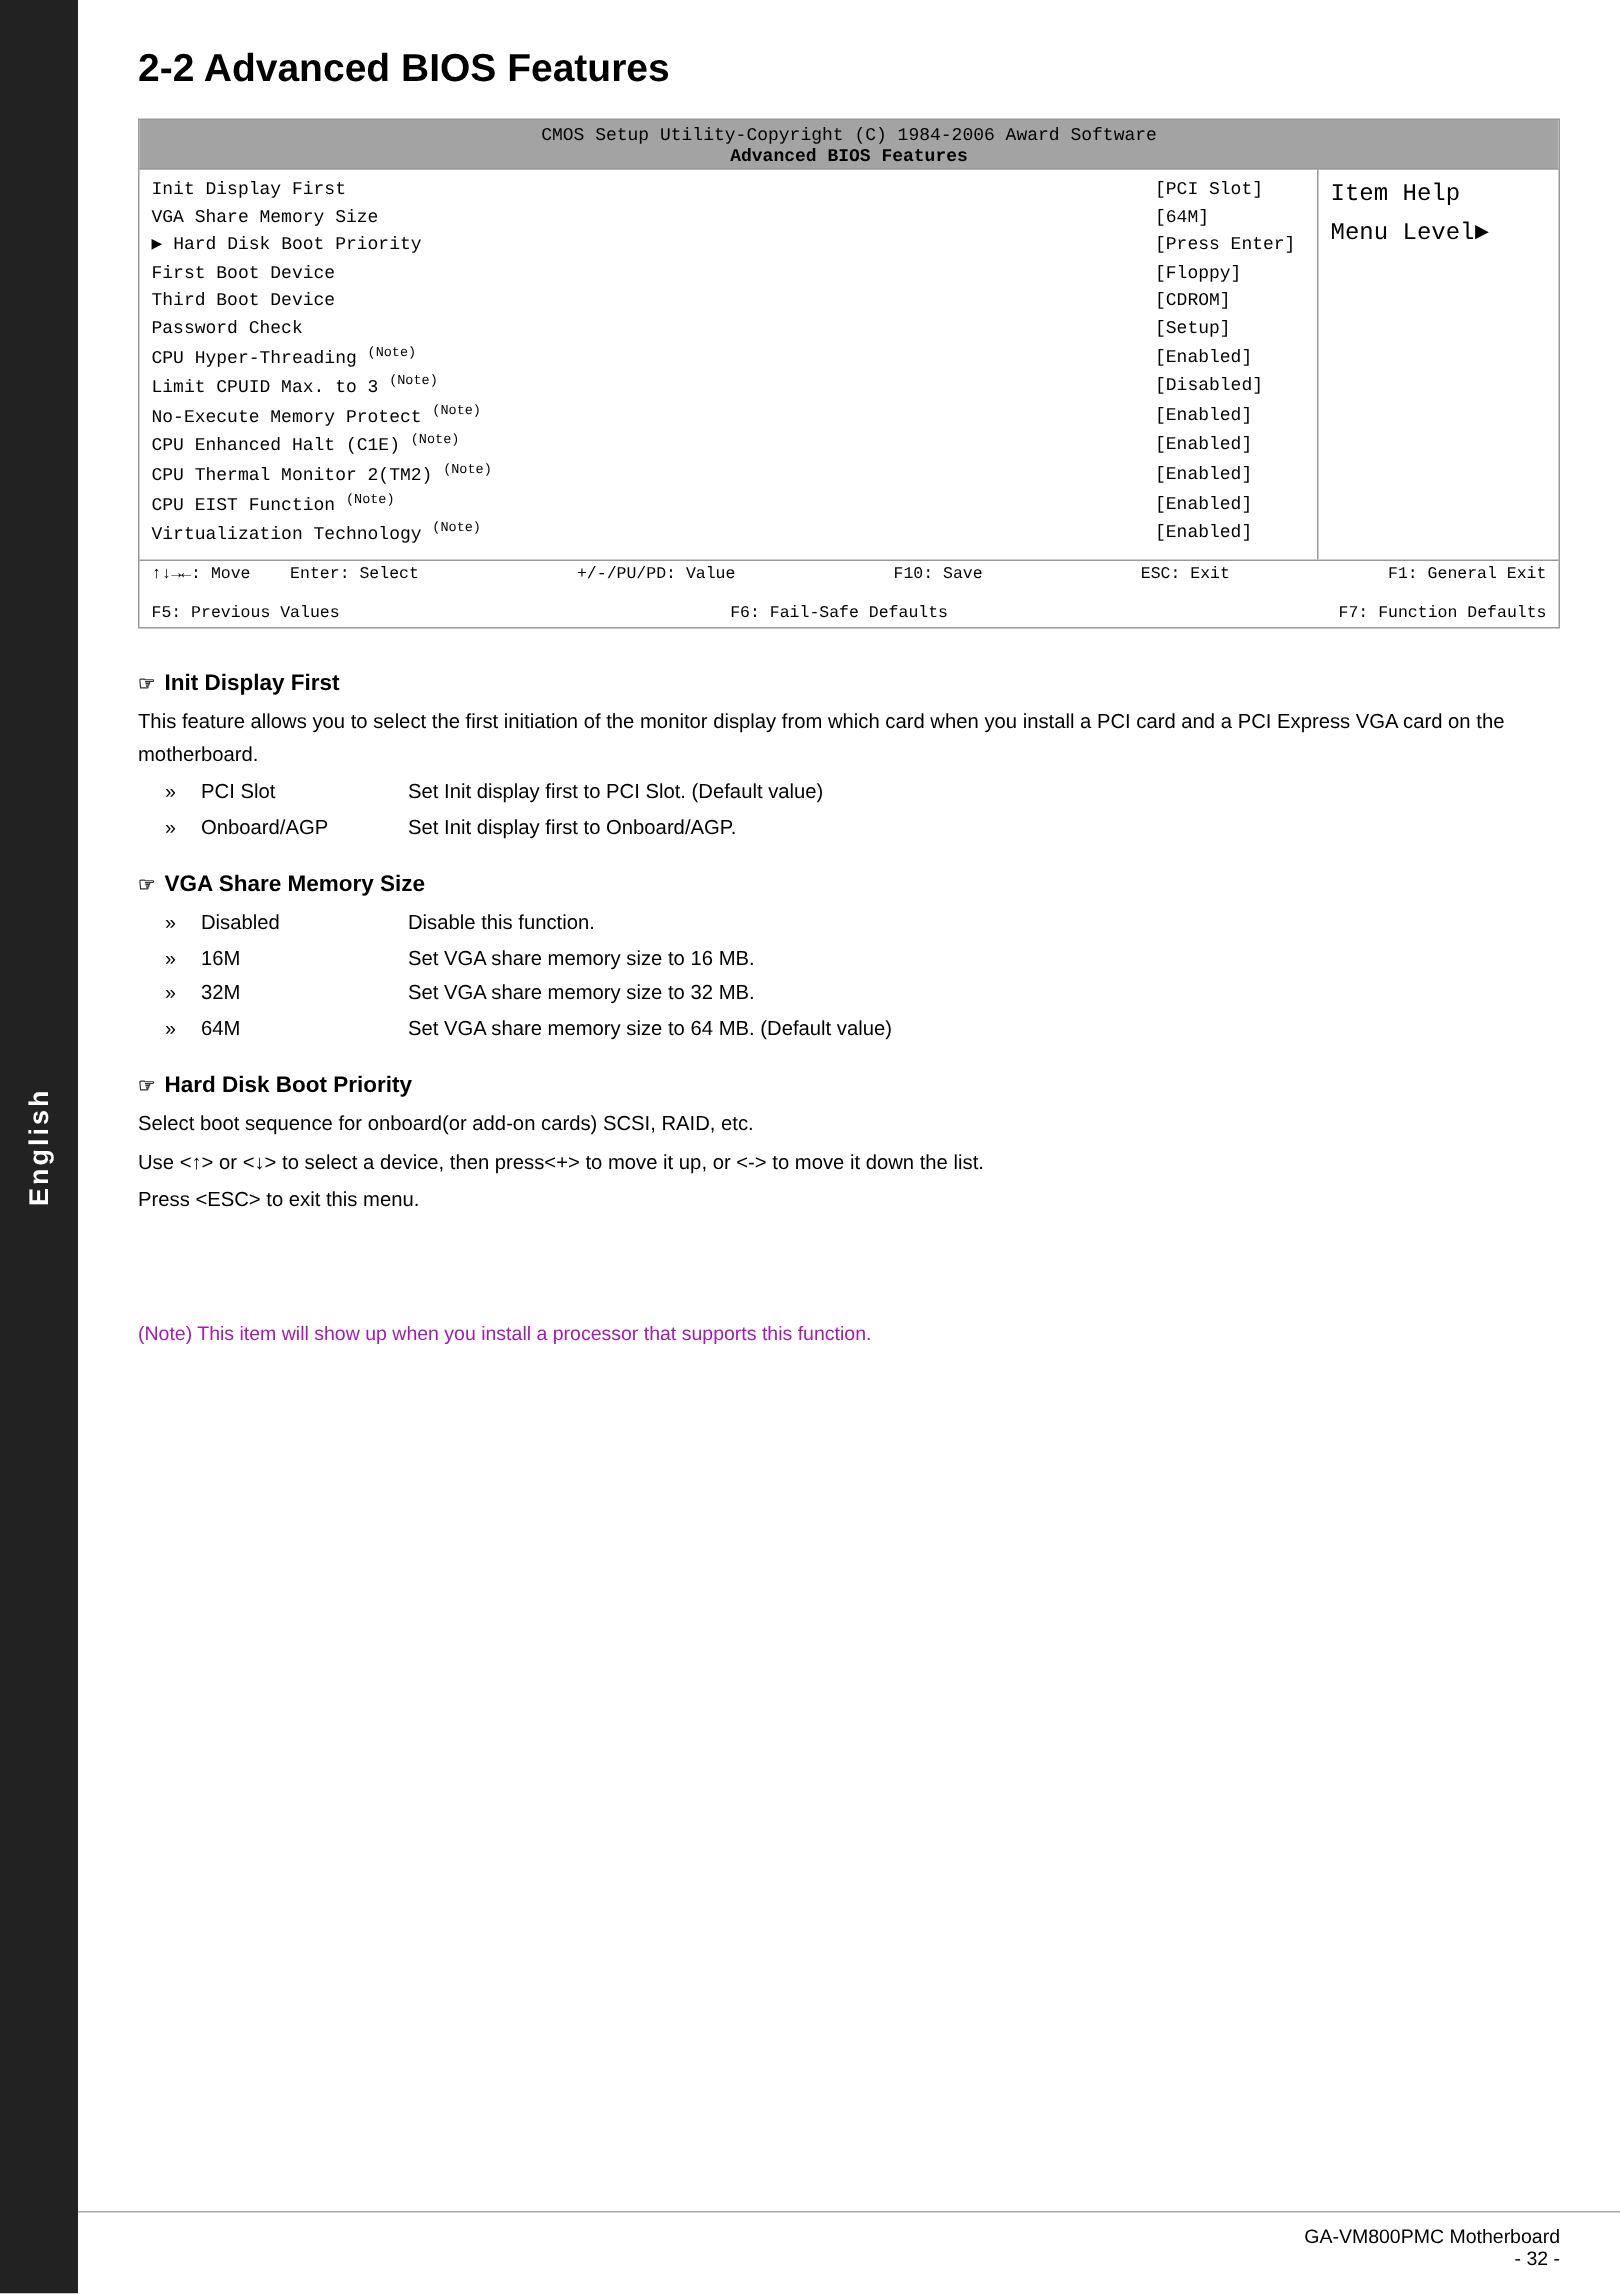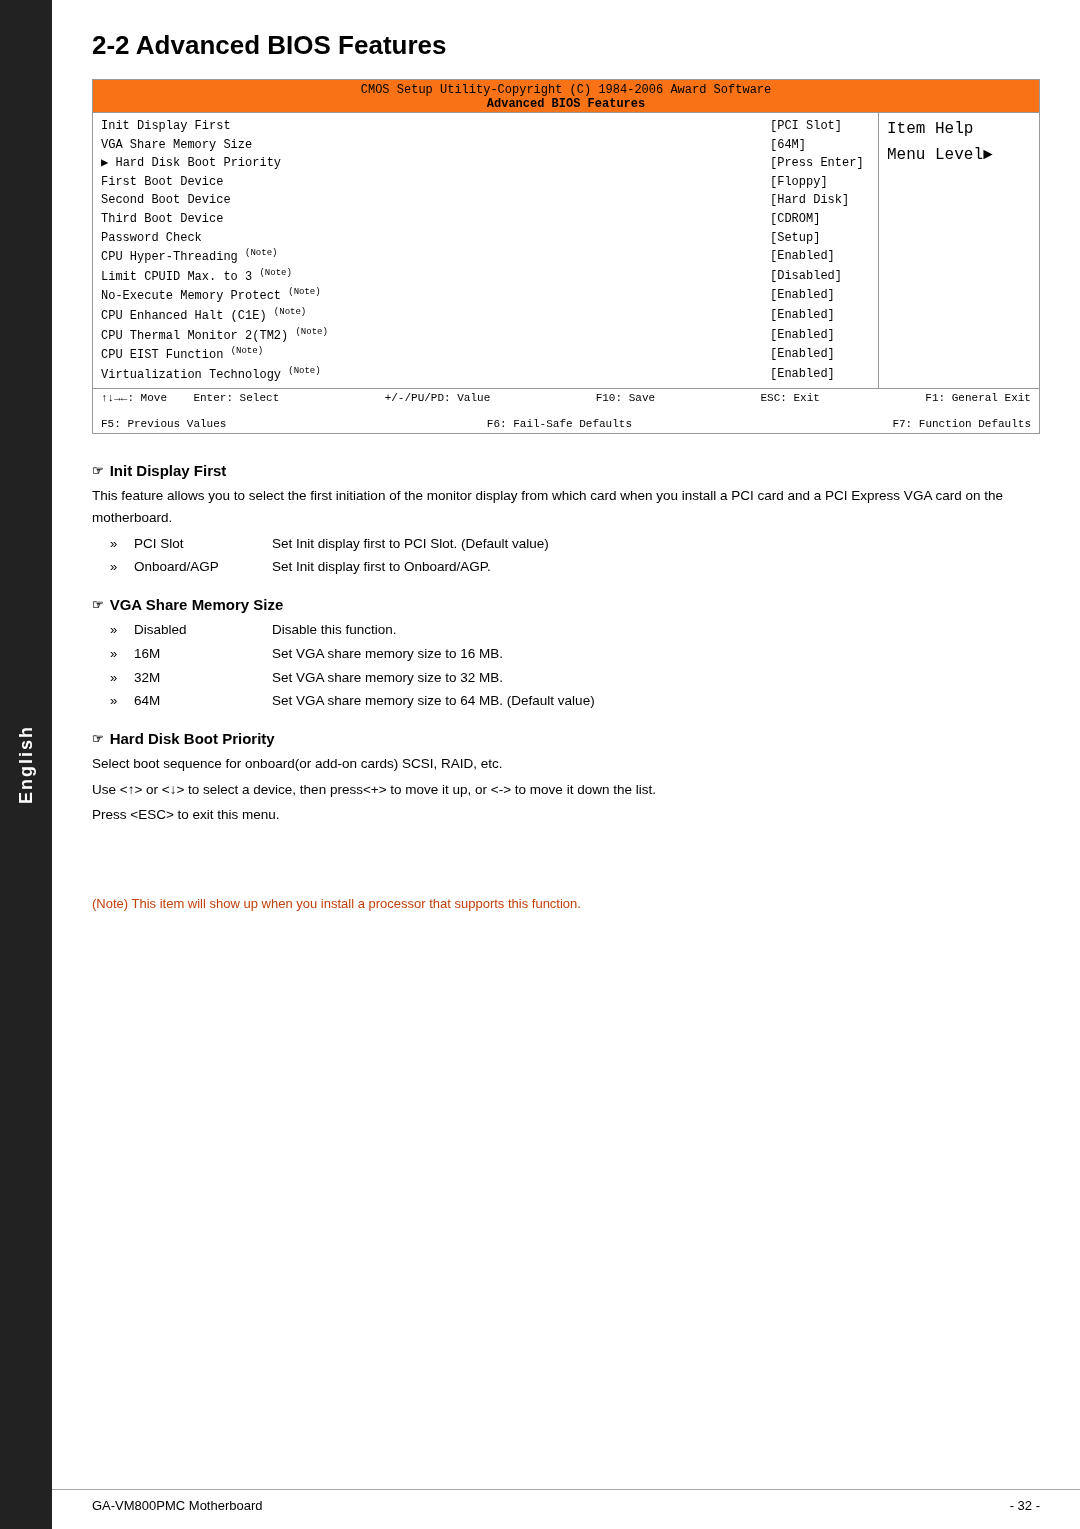--- a/index.html
+++ b/index.html
@@ -51,21 +51,21 @@
     
     .bios-box {
       border: 1px solid #999;
       background: #fff;
       margin-bottom: 28px;
       font-family: 'Courier New', monospace;
       font-size: 12px;
     }
     .bios-header {
       text-align: center;
-      background: #f97316;
+      background: #a3a3a3;
       padding: 3px 0 1px 0;
       border-bottom: 1px solid #999;
       font-size: 12px;
     }
     .bios-header-line1 {
       font-size: 12px;
     }
     .bios-header-line2 {
       font-size: 12px;
       font-weight: bold;
@@ -165,32 +165,32 @@
     }
     .bullet-desc {
       flex: 1;
       margin-left: 48px;
     }
 
     
     .footer-note {
       margin-top: 60px;
       font-size: 13px;
-      color: #c2410c;
+      color: #a21caf;
       padding-top: 10px;
     }
 
     
     .page-footer {
       position: absolute;
       bottom: 16px;
       left: 52px;
       right: 0;
       display: flex;
-      flex-direction: row;
+      flex-direction: column;
       justify-content: space-between;
       align-items: flex-end;
       padding: 0 40px;
       border-top: 1px solid #aaa;
       padding-top: 8px;
       font-size: 13px;
     }
   </style>
 </head>
 <body>
@@ -219,24 +219,20 @@
             <span class="bios-row-label">VGA Share Memory Size</span>
             <span class="bios-row-value">[64M]</span>
           </div>
           <div class="bios-row">
             <span class="bios-row-label">▶ Hard Disk Boot Priority</span>
             <span class="bios-row-value">[Press Enter]</span>
           </div>
           <div class="bios-row">
             <span class="bios-row-label">First Boot Device</span>
             <span class="bios-row-value">[Floppy]</span>
-          </div>
-          <div class="bios-row">
-            <span class="bios-row-label">Second Boot Device</span>
-            <span class="bios-row-value">[Hard Disk]</span>
           </div>
           <div class="bios-row">
             <span class="bios-row-label">Third Boot Device</span>
             <span class="bios-row-value">[CDROM]</span>
           </div>
           <div class="bios-row">
             <span class="bios-row-label">Password Check</span>
             <span class="bios-row-value">[Setup]</span>
           </div>
           <div class="bios-row">

